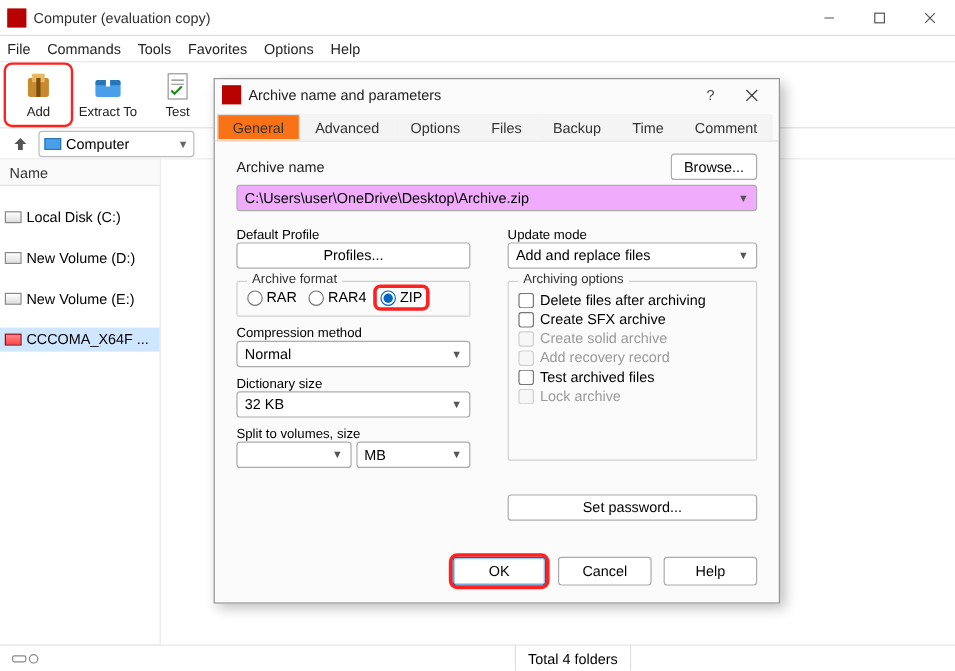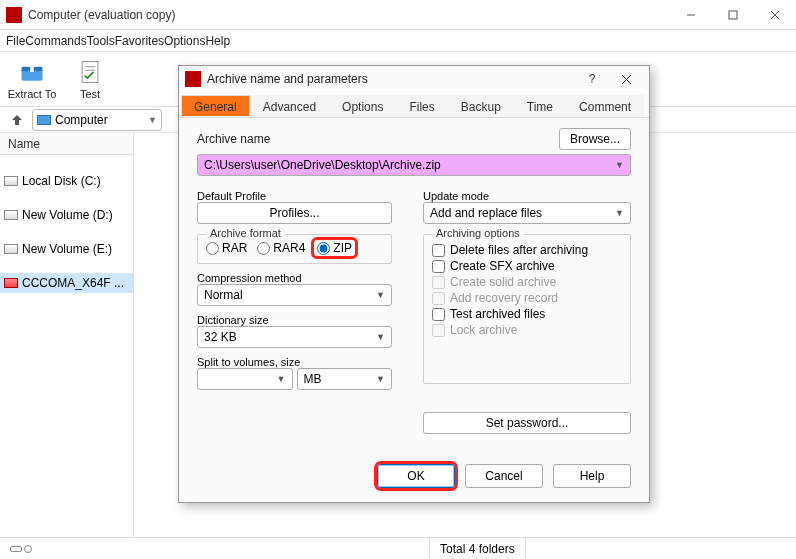--- a/index.html
+++ b/index.html
@@ -5,21 +5,21 @@
 * { box-sizing: border-box; font-family: "Segoe UI", Tahoma, sans-serif; font-size: 12px; }
 body { margin: 0; width: 796px; height: 559px; background: #fff; overflow: hidden; position: relative; }
 
 
 .titlebar { height: 30px; display: flex; align-items: center; border-bottom: 1px solid #e0e0e0; }
 .titlebar .app-icon { width: 16px; height: 16px; margin: 0 6px; background: #b80000; display: inline-block; }
 .titlebar .title { flex: 1; color: #333; }
 .winbtns { display: flex; }
 .winbtn { width: 42px; height: 28px; display: flex; align-items: center; justify-content: center; color: #555; }
 
-.menubar { height: 22px; display: flex; align-items: center; padding: 0 6px; color: #222; border-bottom: 1px solid #e8e8e8; }
+.menubar { height: 22px; display: flex; align-items: center; padding: 0 6px; gap: 14px; color: #222; border-bottom: 1px solid #e8e8e8; }
 .menubar span { cursor: default; }
 
 .toolbar { height: 55px; display: flex; align-items: center; padding: 2px 4px; gap: 2px; border-bottom: 1px solid #e0e0e0; }
 .tbtn { width: 56px; height: 52px; display: flex; flex-direction: column; align-items: center; justify-content: center; border-radius: 4px; gap: 2px; }
 .tbtn .ic { width: 28px; height: 28px; }
 .highlight-red { outline: 2px solid #ff2020; outline-offset: -1px; border-radius: 6px; }
 .tbtn span.lbl { font-size: 11px; }
 
 .addrbar { height: 26px; display: flex; align-items: center; padding: 0 6px; gap: 4px; border-bottom: 1px solid #e8e8e8; }
 .addrbar .up { width: 22px; height: 22px; display:flex; align-items:center; justify-content:center; color:#444;}
@@ -114,20 +114,28 @@
 <div class="menubar">
   <span>File</span>
   <span>Commands</span>
   <span>Tools</span>
   <span>Favorites</span>
   <span>Options</span>
   <span>Help</span>
 </div>
 
 <div class="toolbar">
+  <div class="tbtn highlight-red">
+    <svg class="ic" viewBox="0 0 32 32">
+        <rect x="6" y="8" width="20" height="18" fill="#c88a2e" rx="2"></rect>
+        <rect x="10" y="4" width="12" height="8" fill="#e8b860" rx="1"></rect>
+        <rect x="14" y="8" width="4" height="18" fill="#7a4c10"></rect>
+      </svg>
+    <span class="lbl">Add</span>
+  </div>
   <div class="tbtn">
     <svg class="ic" viewBox="0 0 32 32">
         <rect x="4" y="12" width="24" height="14" fill="#4aa0e8" rx="2"></rect>
         <rect x="4" y="10" width="24" height="5" fill="#2676b8" rx="2"></rect>
         <path d="M16 4 l6 6 h-4 v6 h-4 v-6 h-4 z" fill="#fff"></path>
       </svg>
     <span class="lbl">Extract To</span>
   </div>
   <div class="tbtn">
     <svg class="ic" viewBox="0 0 32 32">

